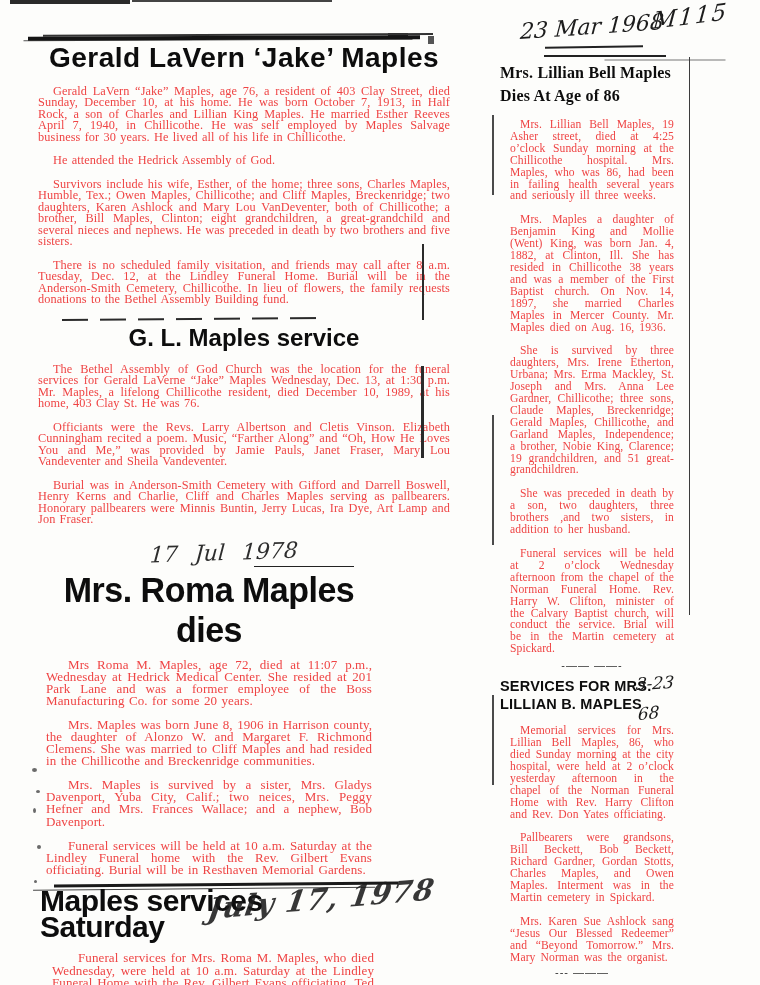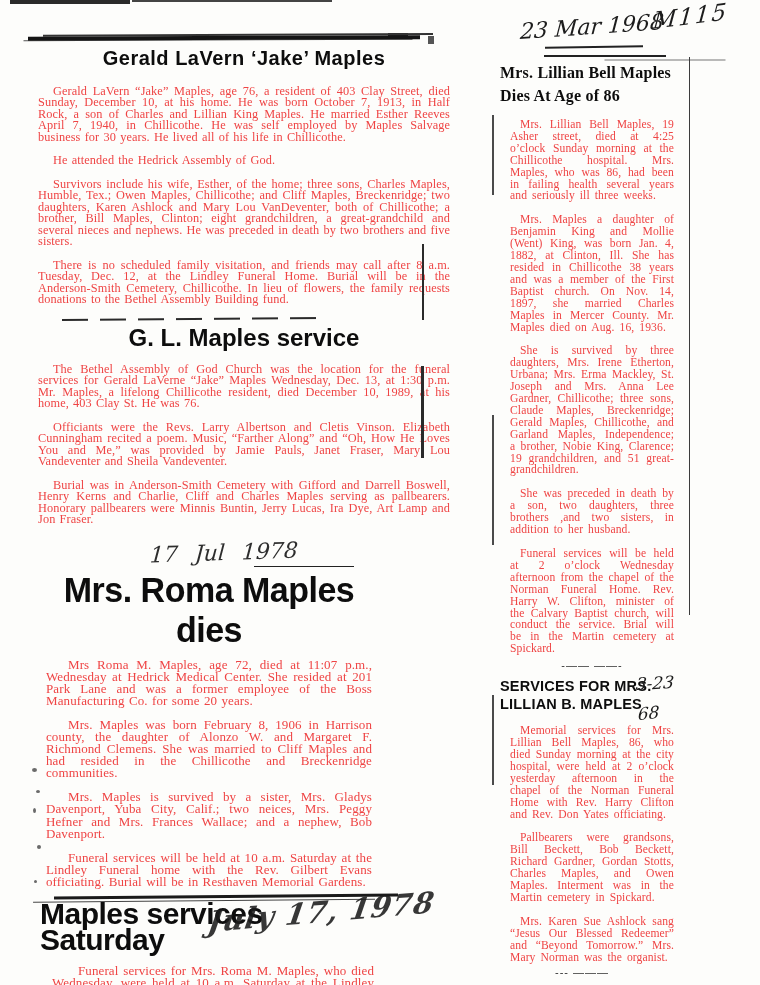--- a/index.html
+++ b/index.html
@@ -23,21 +23,21 @@
     color:#ef4444;
   }
   .roma .body-p{font-size:13px;line-height:12.1px;text-indent:22px;margin-bottom:1px;}
   .services .body-p{font-size:13px;line-height:12.3px;text-indent:26px;}
   .right-body .body-p{
     font-size:11.6px;line-height:11.9px;text-indent:10px;
     margin-bottom:3px;word-spacing:2px;
   }
   
   .h-sans{font-family:"Liberation Sans",sans-serif;font-weight:bold;color:#0d0d0d;margin:0;}
-  .h-gerald{font-size:20px;line-height:32px;text-align:center;margin:2px 0 4px 0;letter-spacing:.5px;}
+  .h-gerald{font-size:28px;line-height:32px;text-align:center;margin:2px 0 4px 0;letter-spacing:.5px;}
   .h-gl{font-size:24px;line-height:28px;text-align:center;margin:4px 0 5px 0;}
   .h-roma{font-size:34px;line-height:38px;text-align:center;letter-spacing:-.5px;margin:1px 0 8px 0;transform:scaleY(1.05);}
   .h-services{font-size:30px;line-height:26px;text-align:left;letter-spacing:-.5px;margin:2px 0 8px 0;}
   .h-lillian{
     font-family:"Liberation Serif",serif;font-weight:bold;
     font-size:16px;line-height:23px;letter-spacing:.2px;
     margin:4px 0 8px 2px;color:#0d0d0d;width:175px;
   }
   .h-services2{font-size:14.5px;line-height:18px;letter-spacing:.2px;margin:6px 0 7px 2px;}
   .h-services2 span{display:block;}
@@ -108,21 +108,21 @@
     </article>
 
     <div class="hw-roma-date">
       <span class="hw hw-text">17 Jul 1978</span>
       <span class="hw-underline" style="left:228px;top:28px;width:100px;"></span>
     </div>
 
     <article class="roma narrow">
       <h1 class="h-sans h-roma">Mrs. Roma Maples dies</h1>
       <p class="body-p">Mrs Roma M. Maples, age 72, died at 11:07 p.m., Wednesday at Hedrick Medical Center. She resided at 201 Park Lane and was a former employee of the Boss Manufacturing Co. for some 20 years.</p>
-      <p class="body-p">Mrs. Maples was born February 8, 1906 in Harrison county, the daughter of Alonzo W. and Margaret F. Richmond Clemens. She was married to Cliff Maples and had resided in the Chillicothe and Breckenridge communities.</p>
+      <p class="body-p">Mrs. Maples was born June 8, 1906 in Harrison county, the daughter of Alonzo W. and Margaret F. Richmond Clemens. She was married to Cliff Maples and had resided in the Chillicothe and Breckenridge communities.</p>
       <p class="body-p">Mrs. Maples is survived by a sister, Mrs. Gladys Davenport, Yuba City, Calif.; two neices, Mrs. Peggy Hefner and Mrs. Frances Wallace; and a nephew, Bob Davenport.</p>
       <p class="body-p">Funeral services will be held at 10 a.m. Saturday at the Lindley Funeral home with the Rev. Gilbert Evans officiating. Burial will be in Resthaven Memorial Gardens.</p>
     </article>
 
     <div class="rule-services"></div>
 
     <article class="services narrow2 pos-rel">
       <h2 class="h-sans h-services">Maples services Saturday</h2>
       <span class="hw hw-services-date">July 17, 1978</span>
       <p class="body-p">Funeral services for Mrs. Roma M. Maples, who died Wednesday, were held at 10 a.m. Saturday at the Lindley Funeral Home with the Rev. Gilbert Evans officiating. Ted Blankenship, vocalist, was accompanied by Mrs. Barbara Cook, organist.</p>

